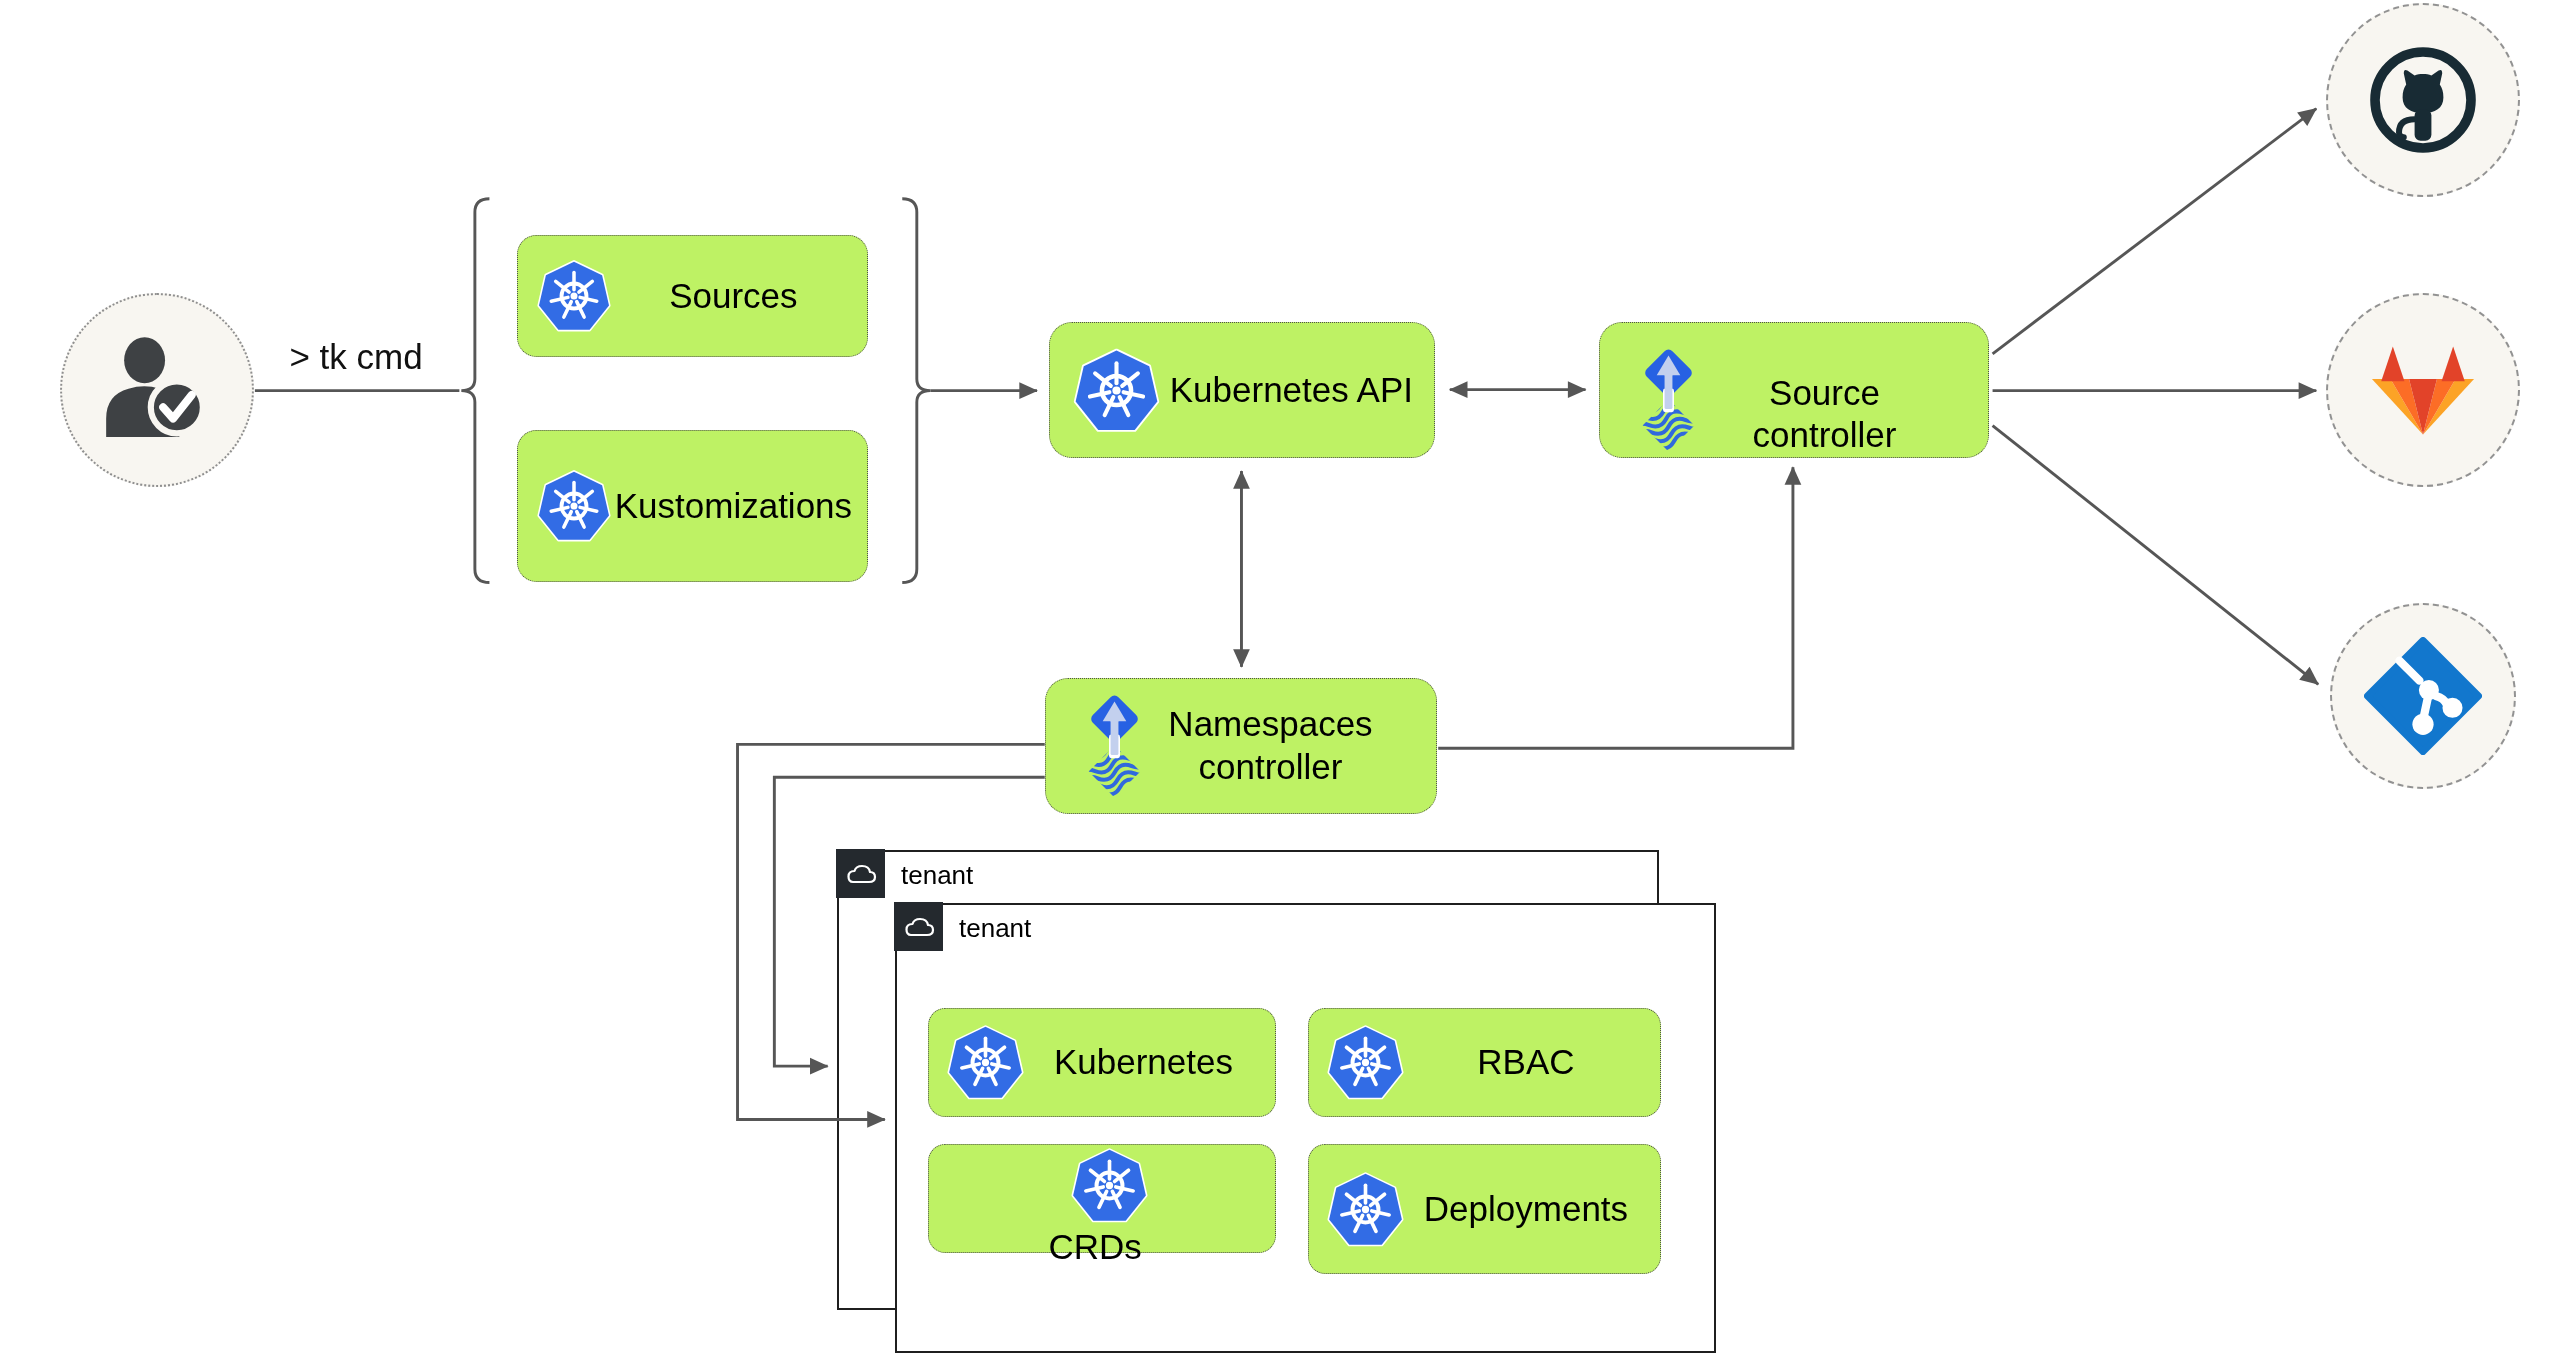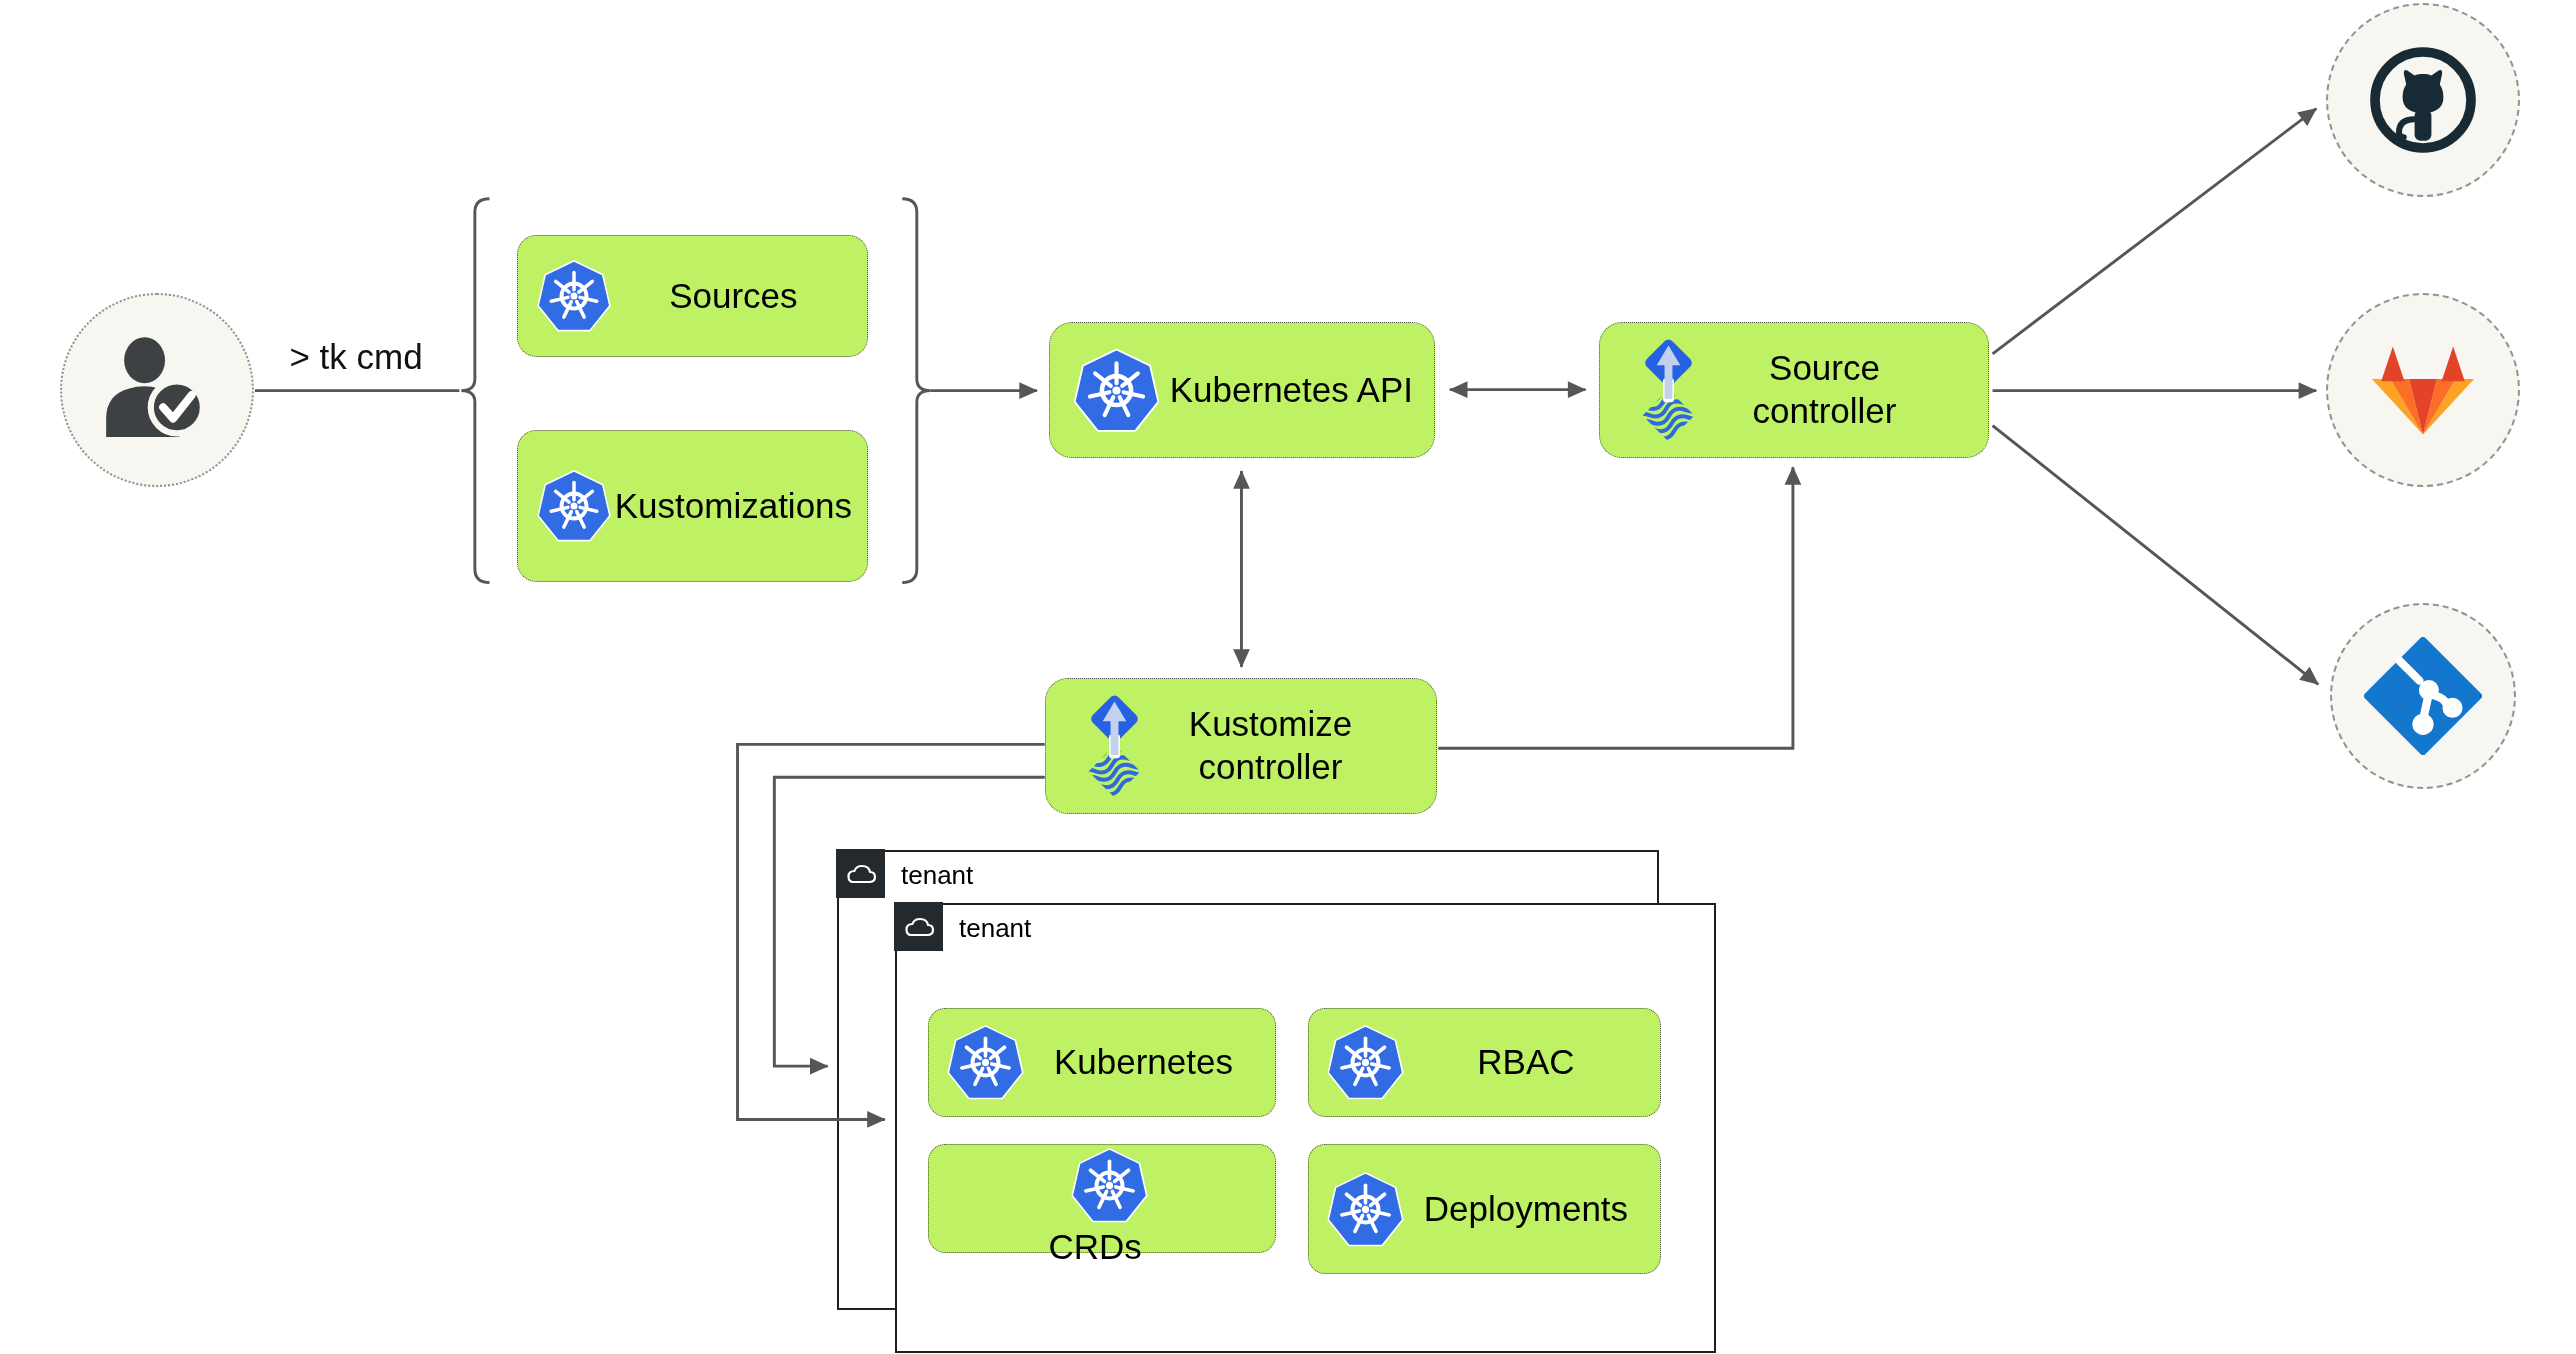--- a/index.html
+++ b/index.html
@@ -108,21 +108,21 @@
           <line x1="42.2" y1="51.8" x2="20.8" y2="56.7"></line>
           <line x1="43.7" y1="45" x2="26.5" y2="31.2"></line>
         </g>
         <circle cx="50" cy="50" r="16" fill="none" stroke="#ffffff" stroke-width="5"></circle>
         <circle cx="50" cy="50" r="4.5" fill="#ffffff"></circle>
       </svg>
     </span>
     <span class="nlabel">Kubernetes API</span>
   </div>
 
-  <div class="node" style="left:1599px;top:322px;width:390px;height:136px;">
+  <div class="node" style="left:1599px;top:322px;width:390px;height:136px;align-items:flex-end;">
     <span class="icon-wrap" style="padding-left:29px;">
       <svg width="79" height="114" viewBox="0 0 100 145">
         <rect x="27" y="15" width="46" height="46" rx="7" fill="#2761e3" transform="rotate(45 50 38)"></rect>
         <g clip-path="url(#fluxclipA)">
           <g transform="rotate(-20 50 105)" stroke="#3069dd" stroke-width="5.2" fill="none" stroke-linecap="round">
             <path d="M 4,76 c 8,-7 15,-7 23,0 c 8,7 15,7 23,0 c 8,-7 15,-7 23,0 c 8,7 15,7 23,0"></path>
             <path d="M 4,86 c 8,-7 15,-7 23,0 c 8,7 15,7 23,0 c 8,-7 15,-7 23,0 c 8,7 15,7 23,0"></path>
             <path d="M 4,96 c 8,-7 15,-7 23,0 c 8,7 15,7 23,0 c 8,-7 15,-7 23,0 c 8,7 15,7 23,0"></path>
             <path d="M 4,106 c 8,-7 15,-7 23,0 c 8,7 15,7 23,0 c 8,-7 15,-7 23,0 c 8,7 15,7 23,0"></path>
             <path d="M 4,116 c 8,-7 15,-7 23,0 c 8,7 15,7 23,0 c 8,-7 15,-7 23,0 c 8,7 15,7 23,0"></path>
@@ -157,21 +157,21 @@
           </g>
         </g>
         <clipPath id="fluxclipB">
             <polygon points="50,72 83,105 50,138 17,105"></polygon>
           </clipPath>
         <rect x="43" y="58" width="14" height="30" rx="3" fill="#ffffff"></rect>
         <polygon points="50,16 65,41 35,41" fill="#c3d0ee"></polygon>
         <rect x="45" y="39" width="10" height="45" rx="2" fill="#c3d0ee"></rect>
       </svg>
     </span>
-    <span class="nlabel" style="max-width:233px;">Kustomize controller</span>
+    <span class="nlabel" style="max-width:233px;">Namespaces controller</span>
   </div>
 
   <div class="bigcircle dashed-circle" style="left:2326px;top:2.9px;width:194px;height:194px;">
     <svg width="120" height="120" viewBox="0 0 100 100">
       <circle cx="50" cy="50" r="40" fill="none" stroke="#182b34" stroke-width="8"></circle>
       <path fill="#182b34" d="M 33,48 C 33,43 34,40 36,37 L 34,28 C 34,25 35,24.5 37,25.5 L 43,29.5
         C 47,28 53,28 57,29.5 L 63,25.5 C 65,24.5 66,25 66,28 L 64,37 C 66,40 67,43 67,48
         C 67,57 60,61 50,61 C 40,61 33,57 33,48 Z"></path>
       <rect x="43" y="58" width="14" height="26" rx="5" fill="#182b34"></rect>
       <path d="M 43,66 C 34,66 30,70 30,77 C 30,80 32,81 34,81" fill="none" stroke="#182b34" stroke-width="5" stroke-linecap="round"></path>

